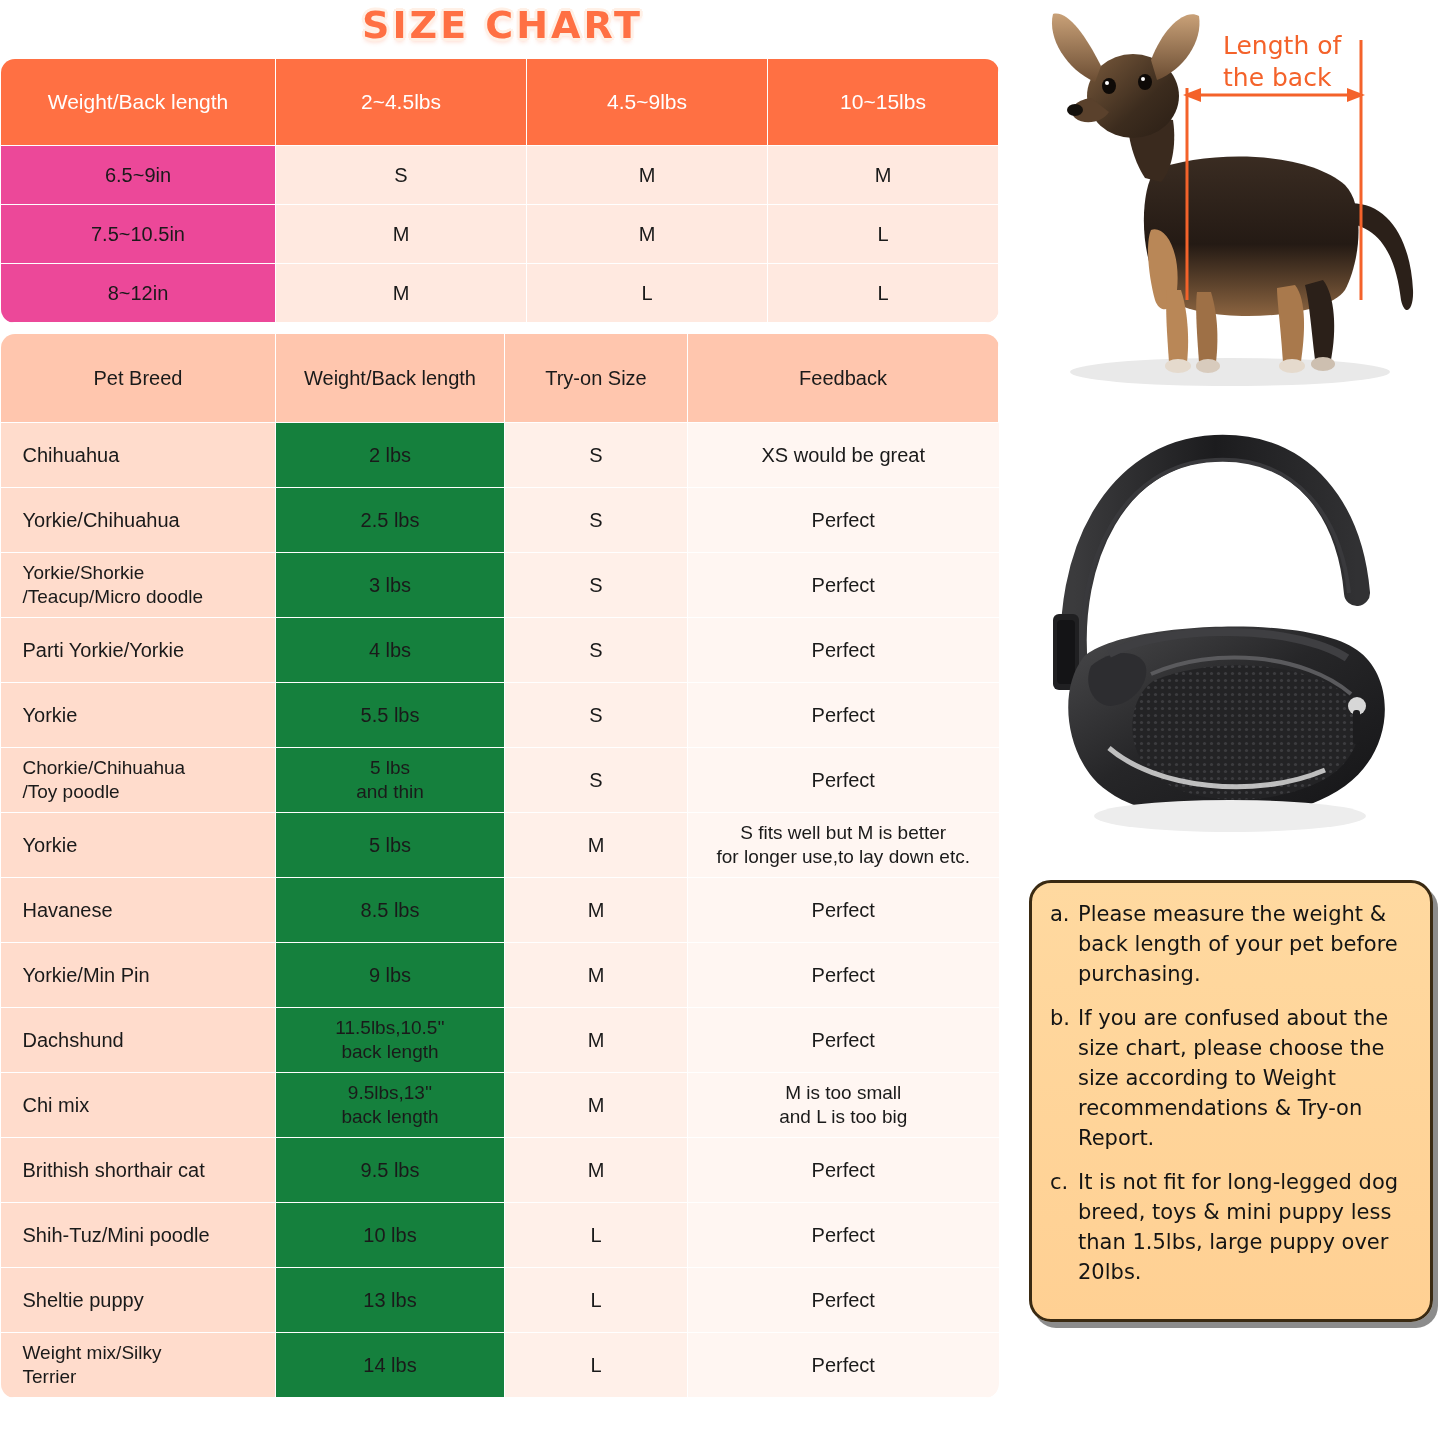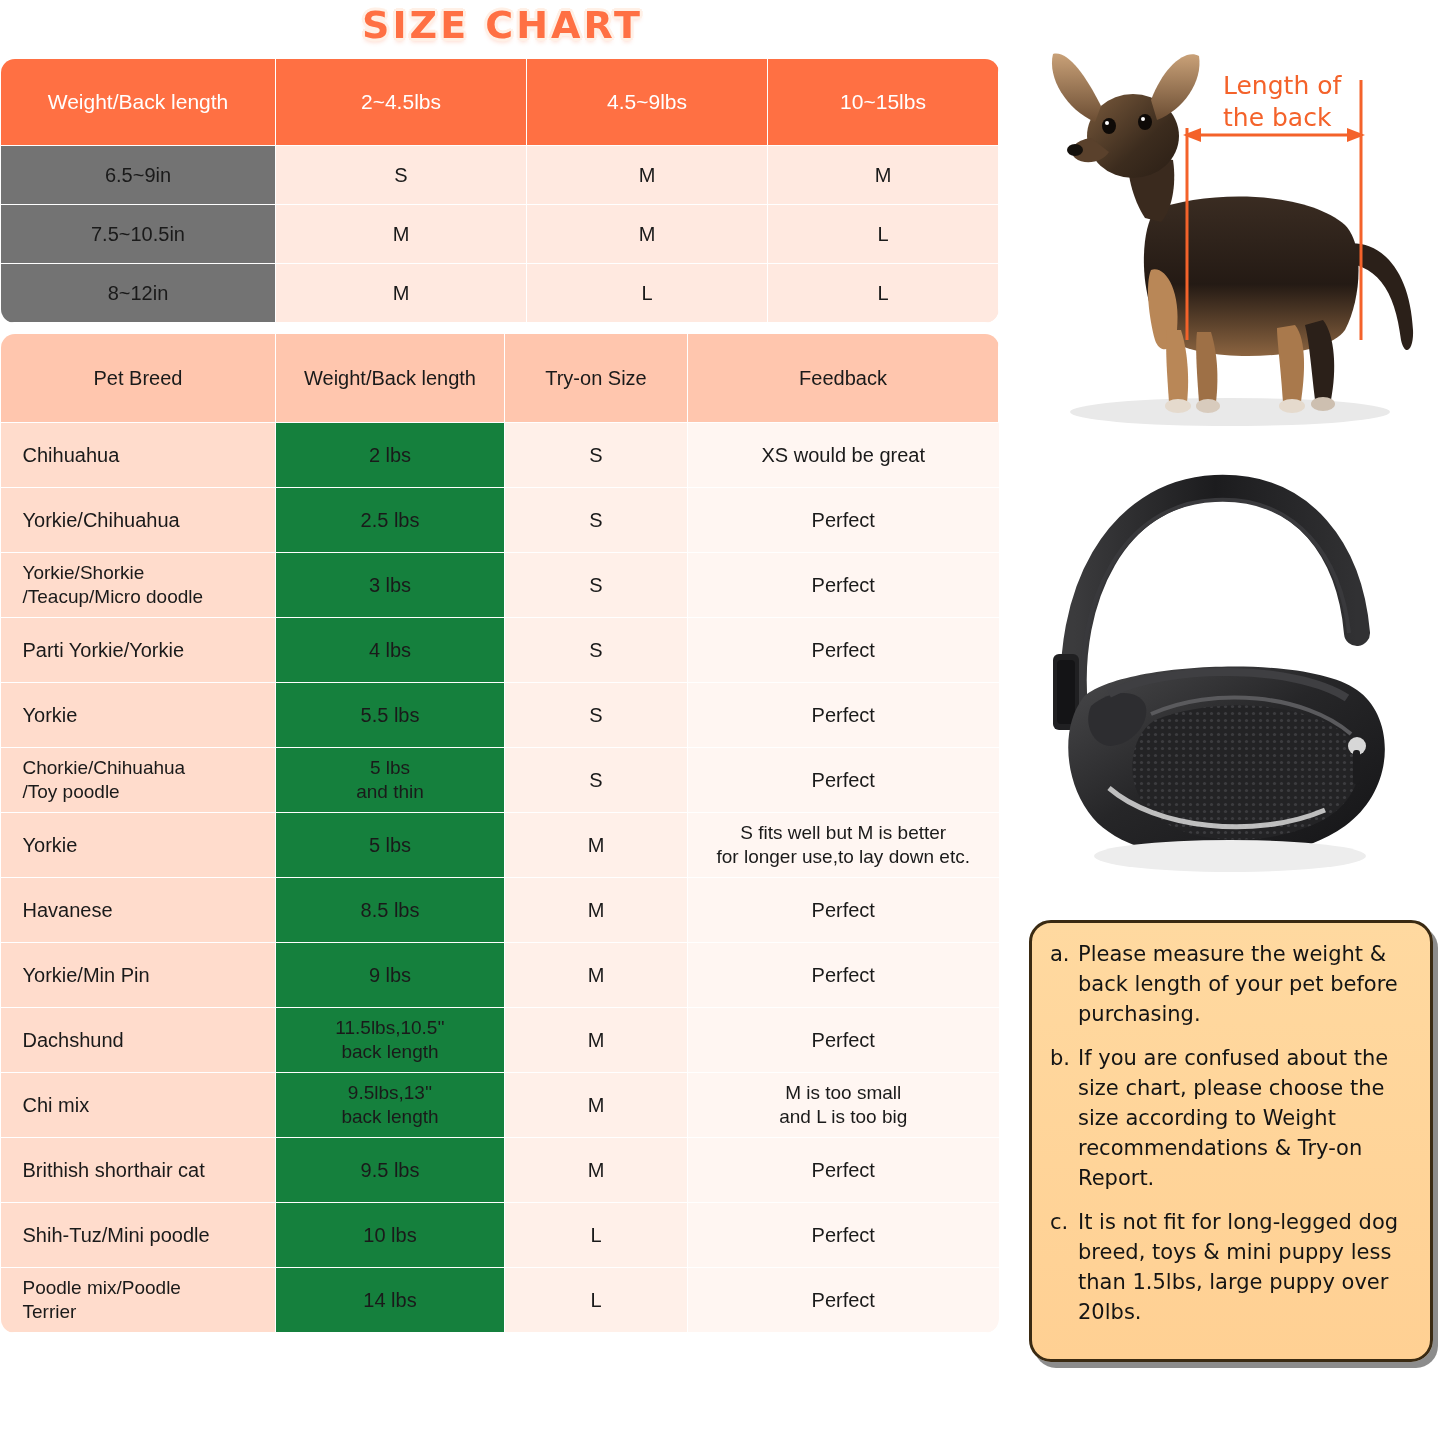--- a/index.html
+++ b/index.html
@@ -84,21 +84,21 @@
     height: 84px;
     font-weight: normal;
   }
   .size-table thead th:first-child {
     border-top-left-radius: 14px;
   }
   .size-table thead th:last-child {
     border-top-right-radius: 14px;
   }
   .size-table tbody td:first-child {
-    background: #737373;
+    background: #ec4899;
   }
   .size-table tbody td {
     background: #ffe9e0;
   }
   .size-table tbody tr:last-child td:first-child {
     border-bottom-left-radius: 14px;
   }
   .size-table tbody tr:last-child td:last-child {
     border-bottom-right-radius: 14px;
   }
@@ -171,21 +171,20 @@
     top: 0;
     width: 440px;
     height: 1432px;
   }
 
   
   .dog-block {
     position: relative;
     width: 440px;
     height: 400px;
-    margin-top: 40px;
   }
   .dog-svg {
     position: absolute;
     left: 0;
     top: 0;
   }
   .measure-label {
     position: absolute;
     left: 218px;
     top: 30px;
@@ -402,23 +401,29 @@
               <td class="size">M</td>
               <td class="feedback">Perfect</td>
             </tr>
             <tr>
               <td class="breed">Shih-Tuz/Mini poodle</td>
               <td class="weight">10 lbs</td>
               <td class="size">L</td>
               <td class="feedback">Perfect</td>
             </tr>
             <tr>
+              <td class="breed">Sheltie puppy</td>
+              <td class="weight">13 lbs</td>
+              <td class="size">L</td>
+              <td class="feedback">Perfect</td>
+            </tr>
+            <tr>
               <td class="breed">
                 <div class="two-line">
-                  <div>Poodle mix/Poodle</div>
+                  <div>Weight mix/Silky</div>
                   <div> Terrier</div>
                 </div>
               </td>
               <td class="weight">14 lbs</td>
               <td class="size">L</td>
               <td class="feedback">Perfect</td>
             </tr>
           </tbody>
       </table>
     </div>

